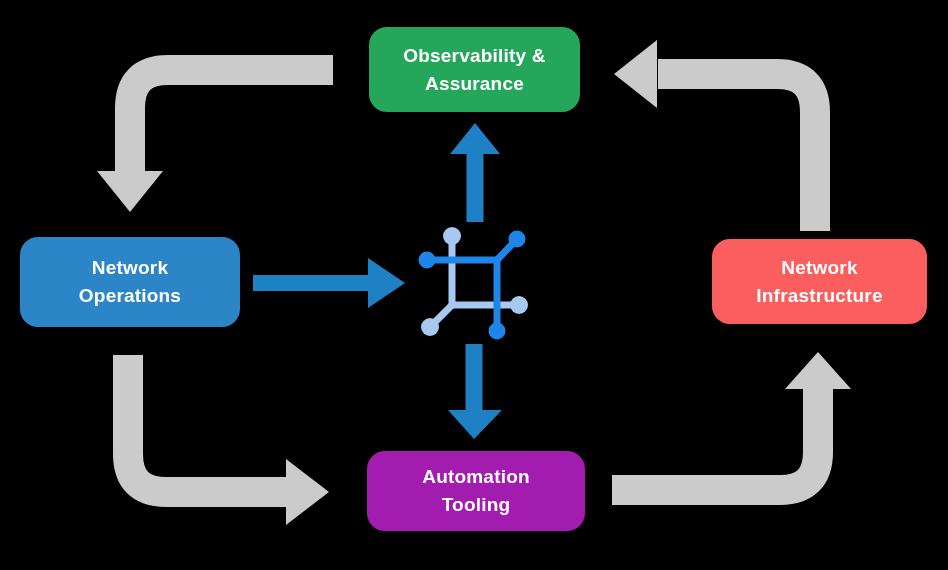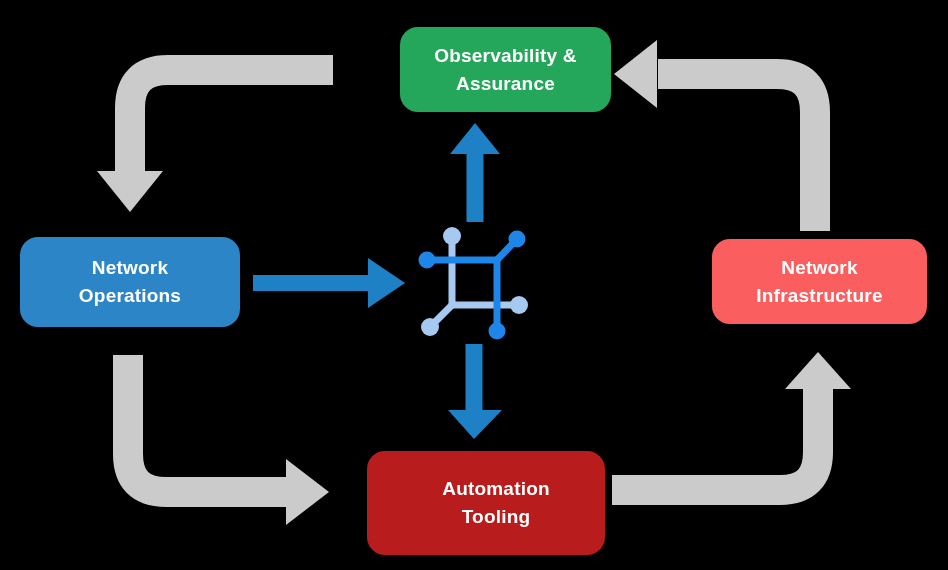--- a/index.html
+++ b/index.html
@@ -9,24 +9,24 @@
   }
   svg.layer{position:absolute;left:0;top:0;width:948px;height:570px;}
   .box{
     position:absolute;border-radius:18px;
     display:flex;align-items:center;justify-content:center;
   }
   .box .lbl{
     color:#ffffff;font-size:19px;font-weight:600;line-height:28px;
     text-align:center;white-space:pre-line;letter-spacing:.2px;
   }
-  .box-observability{left:369px;top:27px;width:211px;height:85px;background:#25A75B;margin-left:31px;}
+  .box-observability{left:369px;top:27px;width:211px;height:85px;background:#25A75B;}
   .box-operations{left:20px;top:237px;width:220px;height:90px;background:#2B85C6;}
   .box-infrastructure{left:712px;top:239px;width:215px;height:85px;background:#FB5E5E;}
-  .box-automation{left:367px;top:451px;width:218px;height:104px;background:#b91c1c;padding-left:20px;}
+  .box-automation{left:367px;top:451px;width:218px;height:80px;background:#a21caf;}
   
   .s-gray{stroke:#CBCBCB}.f-gray{fill:#CBCBCB}
   .s-blue{stroke:#1E81C6}.f-blue{fill:#1E81C6}
   .s-icdark{stroke:#1E86E8}.f-icdark{fill:#1E86E8}
   .s-iclight{stroke:#A6C9F1}.f-iclight{fill:#A6C9F1}
 </style>
 </head>
 <body>
 
 <div class="canvas">

